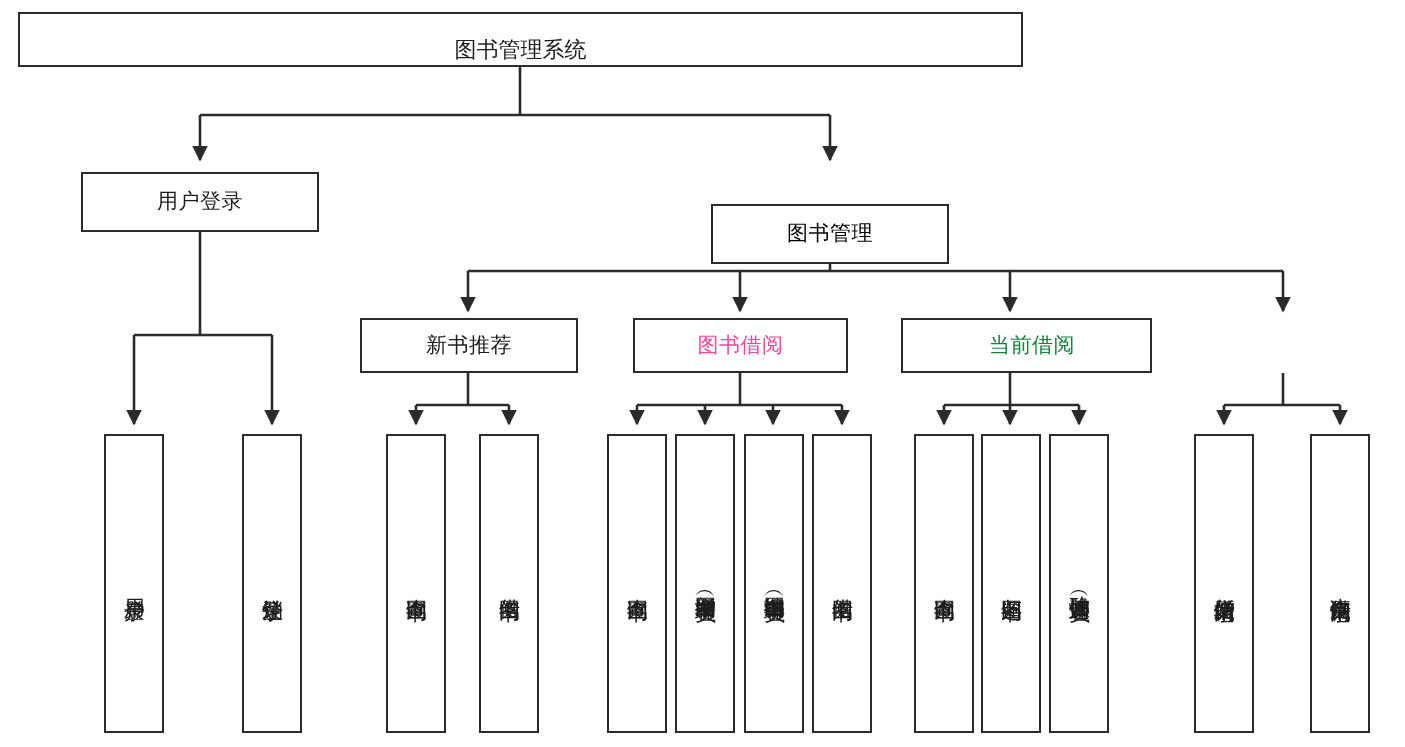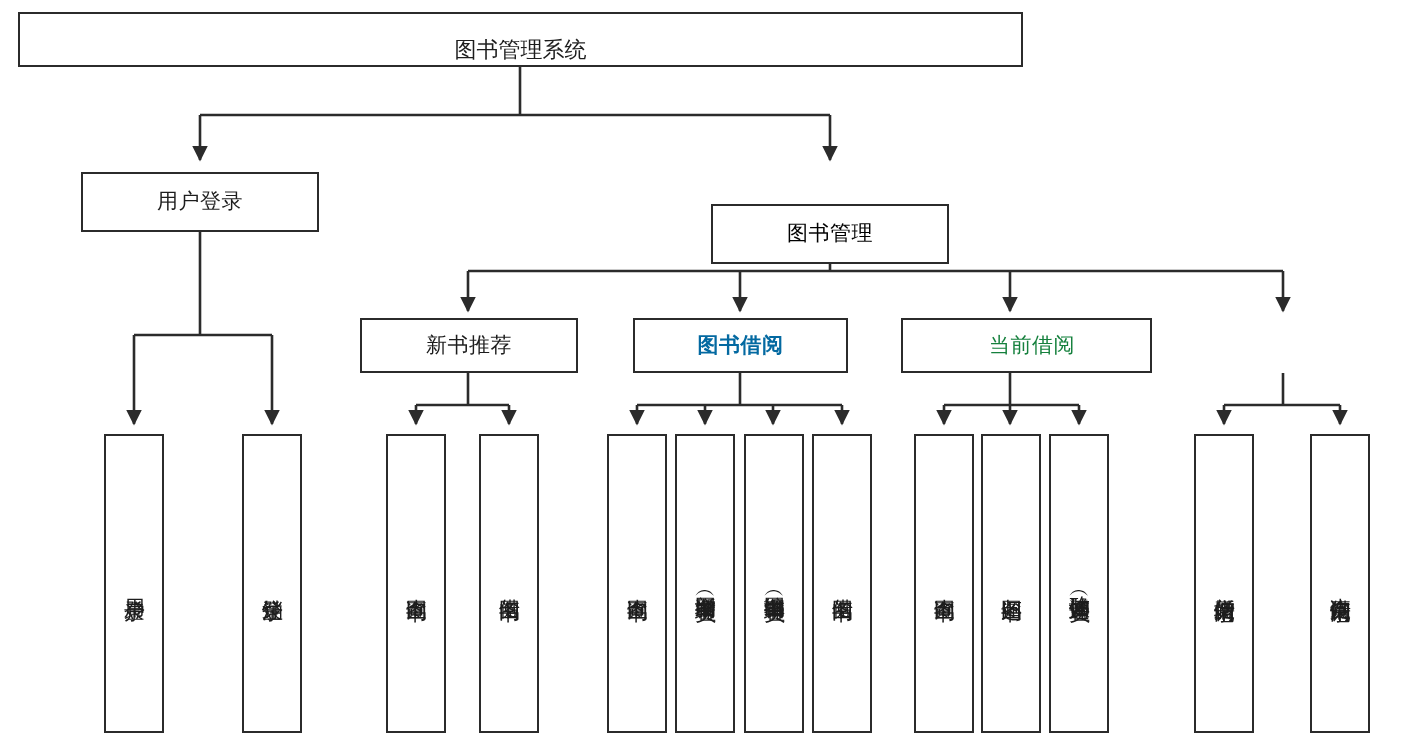--- a/index.html
+++ b/index.html
@@ -142,21 +142,21 @@
   </div>
 
   <div class="node h" style="left: 711px; top: 172px; width: 238px; height: 60px; border-color: rgb(43, 43, 43); color: #000000; margin-top: 32px;">
     <span>图书管理</span>
   </div>
 
   <div class="node h" style="left: 360px; top: 318px; width: 218px; height: 55px; border-color: rgb(43, 43, 43); color: rgb(29, 29, 29);">
     <span>新书推荐</span>
   </div>
 
-  <div class="node h" style="left: 633px; top: 318px; width: 215px; height: 55px; border-color: rgb(43, 43, 43); color: #0369a1; font-weight: bold;">
+  <div class="node h" style="left: 633px; top: 318px; width: 215px; height: 55px; border-color: rgb(43, 43, 43); color: #ec4899;">
     <span>图书借阅</span>
   </div>
 
   <div class="node h" style="left: 901px; top: 318px; width: 251px; height: 55px; border-color: rgb(43, 43, 43); color: #15803d; padding-left: 11px;">
     <span>当前借阅</span>
   </div>
 
 
   <div class="node v" style="left: 104px; top: 434px; width: 60px; height: 299px; border-color: rgb(43, 43, 43); color: rgb(29, 29, 29);">
     <span>用户登录</span>

